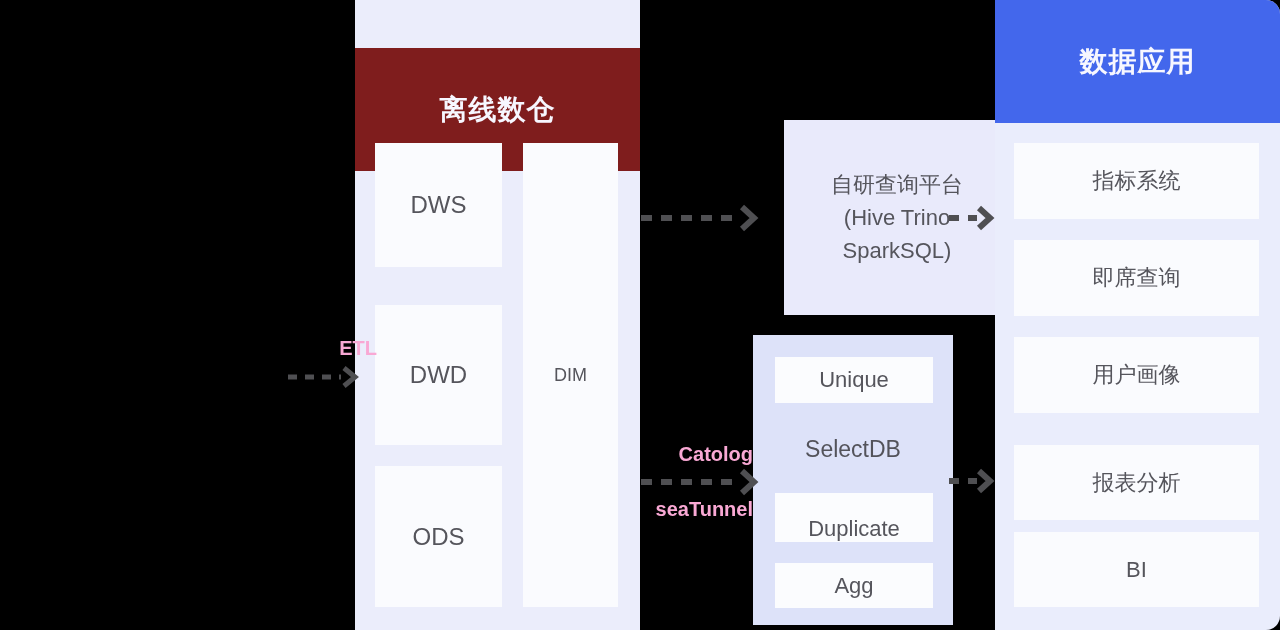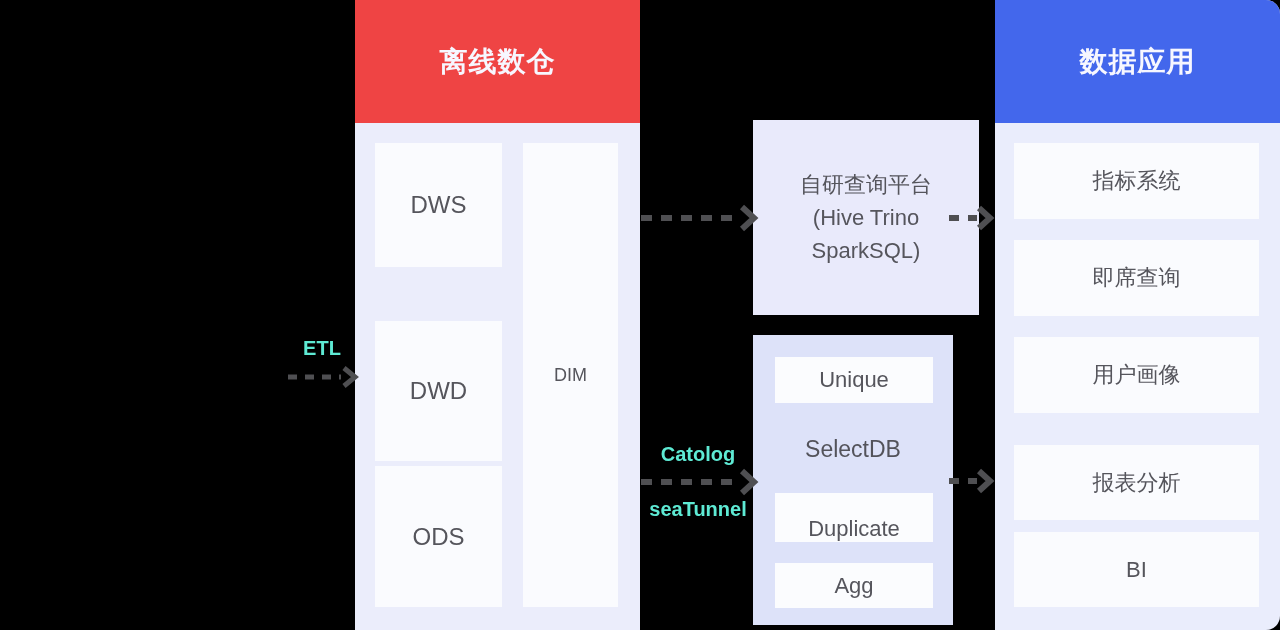--- a/index.html
+++ b/index.html
@@ -20,50 +20,50 @@
   .col { position: absolute; top: 0; height: 630px; width: 285px; }
   .col-sources   { left: 0;    background: #e3e8fa; }
   .col-warehouse { left: 355px; background: #ebedfb; }
   .col-apps      { left: 995px; background: #eaedfc; }
   .col-header {
     position: absolute; top: 0; left: 0; right: 0; height: 123px;
     display: flex; align-items: center; justify-content: center;
     color: #f7f7ff; font-size: 28px; font-weight: bold; letter-spacing: 1px;
   }
   .col-sources .col-header, .col-apps .col-header { background: #4367ec; }
-  .col-warehouse .col-header { background: #ef4444; }
+  .col-warehouse .col-header { background: #7f1d1d; margin-top: 48px; }
 
   .box {
     position: absolute;
     background: #fafbfe;
     display: flex; align-items: center; justify-content: center;
     color: #55555c; text-align: center; white-space: pre-line;
   }
   
   .src { left: 20px; width: 245px; font-size: 24px; }
   .src-0 { top: 143px; height: 140px; }
   .src-1 { top: 305px; height: 140px; }
   .src-2 { top: 466px; height: 141px; }
   
   .layer { left: 20px; width: 127px; font-size: 24px; }
   .layer-0 { top: 143px; height: 124px; }
-  .layer-1 { top: 305px; height: 140px; margin-top: 16px; }
+  .layer-1 { top: 305px; height: 140px; }
   .layer-2 { top: 466px; height: 141px; }
   .dim-box { left: 168px; width: 95px; top: 143px; height: 464px; font-size: 18px; }
   
   .app { left: 19px; width: 245px; font-size: 22px; }
   .app-0 { top: 143px; height: 76px; }
   .app-1 { top: 240px; height: 76px; }
   .app-2 { top: 337px; height: 76px; }
   .app-3 { top: 445px; height: 75px; }
   .app-4 { top: 532px; height: 75px; }
 
   
   .query-box {
-    position: absolute; left: 753px; top: 120px; width: 226px; height: 195px;
+    position: absolute; left: 784px; top: 120px; width: 226px; height: 195px;
     background: #e9eafb;
     display: flex; align-items: center; justify-content: center;
     color: #55555c; font-size: 22px; line-height: 33px;
     text-align: center; white-space: pre-line;
   }
   .selectdb-box {
     position: absolute; left: 753px; top: 335px; width: 200px; height: 290px;
     background: #dde2f9;
   }
   .model {
@@ -80,22 +80,22 @@
     display: flex; align-items: center; justify-content: center;
     color: #53535b; font-size: 23px;
   }
 
   
   .arrows {
     position: absolute; left: 0; top: 0; width: 1280px; height: 630px;
     pointer-events: none;
   }
   .flow-label {
-    position: absolute; width: 110px; text-align: center;
-    color: #5eead4; font-size: 20px; font-weight: 600;
+    position: absolute; width: 110px; text-align: right;
+    color: #f9a8d4; font-size: 20px; font-weight: 600;
   }
   .label-etl       { left: 267px; top: 337px; }
   .label-catalog   { left: 643px; top: 443px; }
   .label-seatunnel { left: 643px; top: 498px; }
 </style>
 </head>
 <body>
 
 <div class="canvas">
 

